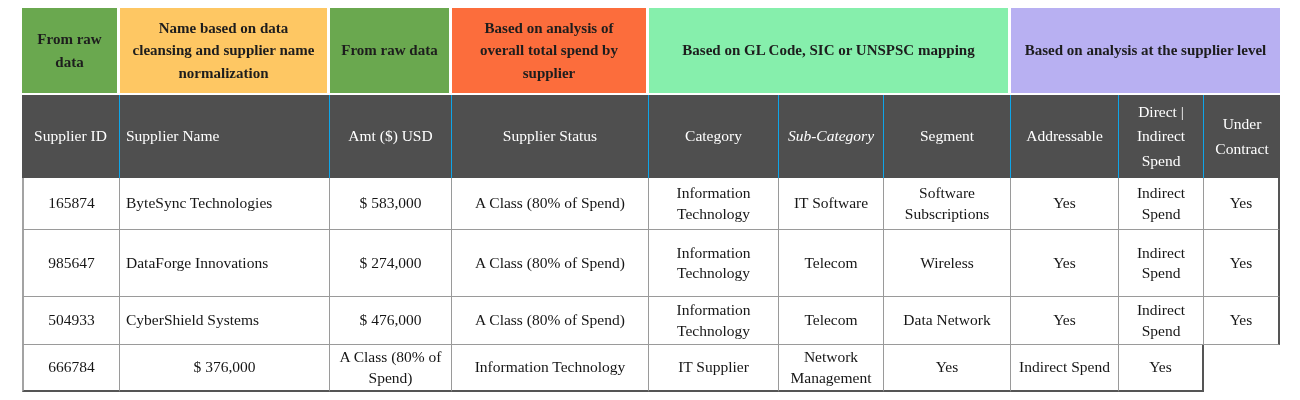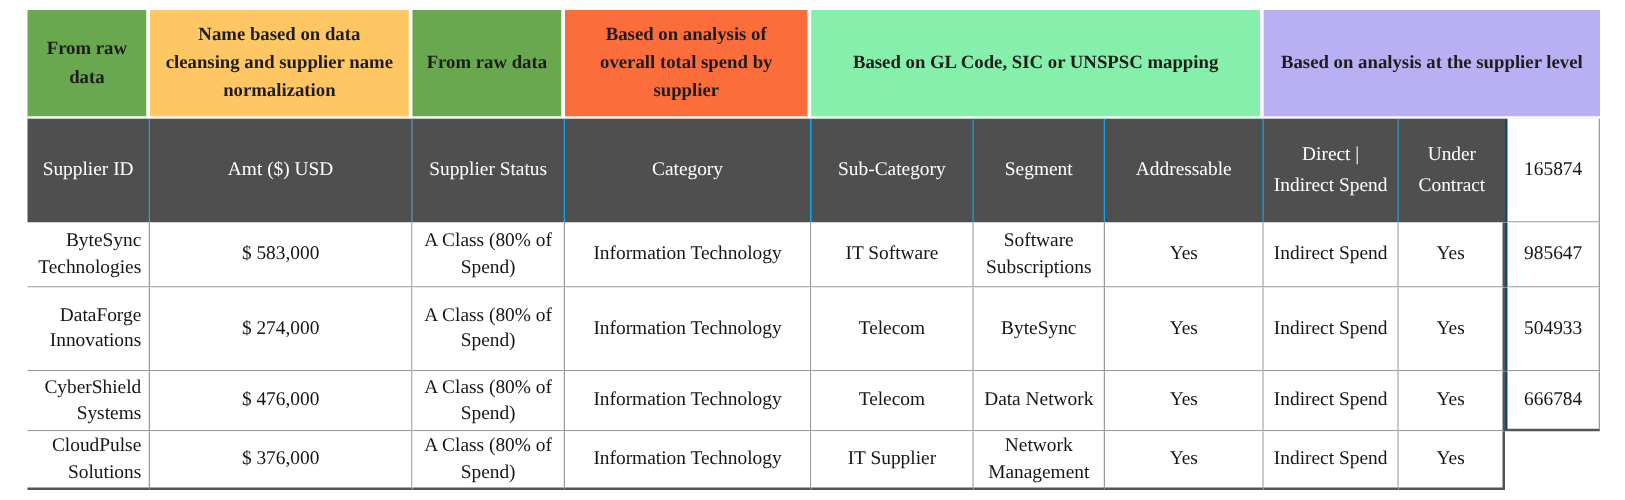--- a/index.html
+++ b/index.html
@@ -50,76 +50,76 @@
     text-align: center;
     font-size: 15.5px;
     line-height: 1.3;
     color: #161616;
     padding: 2px 6px;
     box-sizing: border-box;
     border-right: 1px solid #9a9a9a;
     border-bottom: 1px solid #9a9a9a;
   }
   .dcell.align-left { justify-content: flex-start; text-align: right; padding-left: 6px; }
-  .dcell.first-col { border-left: 2px solid #0c4a6e; }
+  .dcell.first-col { border-left: 2px solid #a3a3a3; }
   .dcell.last-col { border-right: 2px solid #555555; }
   .dcell.last-row { border-bottom: 2px solid #555555; }
 </style>
 </head>
 <body>
 
 <div class="canvas">
   <div class="grid" id="supplier-grid">
       <div class="acell gap" style="grid-column: span 1; background: rgb(106, 168, 79);">From raw data</div>
       <div class="acell gap" style="grid-column: span 1; background: rgb(254, 199, 99);">Name based on data cleansing and supplier name normalization</div>
       <div class="acell gap" style="grid-column: span 1; background: rgb(106, 168, 79);">From raw data</div>
       <div class="acell gap" style="grid-column: span 1; background: rgb(252, 109, 60);">Based on analysis of overall total spend by supplier</div>
       <div class="acell gap" style="grid-column: span 3; background: #86efac;">Based on GL Code, SIC or UNSPSC mapping</div>
       <div class="acell" style="grid-column: span 3; background: rgb(184, 176, 242);">Based on analysis at the supplier level</div>
       <div class="hcell first-col" style="background: rgb(79, 79, 79);">Supplier ID</div>
+      <div class="hcell align-left" style="background: rgb(79, 79, 79);">Supplier Name</div>
       <div class="hcell" style="background: rgb(79, 79, 79);">Amt ($) USD</div>
       <div class="hcell" style="background: rgb(79, 79, 79);">Supplier Status</div>
       <div class="hcell" style="background: rgb(79, 79, 79);">Category</div>
-      <div class="hcell" style="background: rgb(79, 79, 79);">Sub-Category</div>
+      <div class="hcell" style="background: rgb(79, 79, 79); font-style: italic;">Sub-Category</div>
       <div class="hcell" style="background: rgb(79, 79, 79);">Segment</div>
       <div class="hcell" style="background: rgb(79, 79, 79);">Addressable</div>
       <div class="hcell" style="background: rgb(79, 79, 79);">Direct | Indirect Spend</div>
       <div class="hcell last-col" style="background: rgb(79, 79, 79);">Under Contract</div>
       <div class="dcell first-col">165874</div>
       <div class="dcell align-left">ByteSync Technologies</div>
       <div class="dcell">$ 583,000</div>
       <div class="dcell">A Class (80% of Spend)</div>
       <div class="dcell">Information Technology</div>
       <div class="dcell">IT Software</div>
       <div class="dcell">Software Subscriptions</div>
       <div class="dcell">Yes</div>
       <div class="dcell">Indirect Spend</div>
       <div class="dcell last-col">Yes</div>
       <div class="dcell first-col">985647</div>
       <div class="dcell align-left">DataForge Innovations</div>
       <div class="dcell">$ 274,000</div>
       <div class="dcell">A Class (80% of Spend)</div>
       <div class="dcell">Information Technology</div>
       <div class="dcell">Telecom</div>
-      <div class="dcell">ByteSync</div>
+      <div class="dcell">Wireless</div>
       <div class="dcell">Yes</div>
       <div class="dcell">Indirect Spend</div>
       <div class="dcell last-col">Yes</div>
       <div class="dcell first-col">504933</div>
       <div class="dcell align-left">CyberShield Systems</div>
       <div class="dcell">$ 476,000</div>
       <div class="dcell">A Class (80% of Spend)</div>
       <div class="dcell">Information Technology</div>
       <div class="dcell">Telecom</div>
       <div class="dcell">Data Network</div>
       <div class="dcell">Yes</div>
       <div class="dcell">Indirect Spend</div>
       <div class="dcell last-col">Yes</div>
       <div class="dcell first-col last-row">666784</div>
-      <div class="dcell align-left last-row">CloudPulse Solutions</div>
       <div class="dcell last-row">$ 376,000</div>
       <div class="dcell last-row">A Class (80% of Spend)</div>
       <div class="dcell last-row">Information Technology</div>
       <div class="dcell last-row">IT Supplier</div>
       <div class="dcell last-row">Network Management</div>
       <div class="dcell last-row">Yes</div>
       <div class="dcell last-row">Indirect Spend</div>
       <div class="dcell last-col last-row">Yes</div>
     </div>
 </div>

